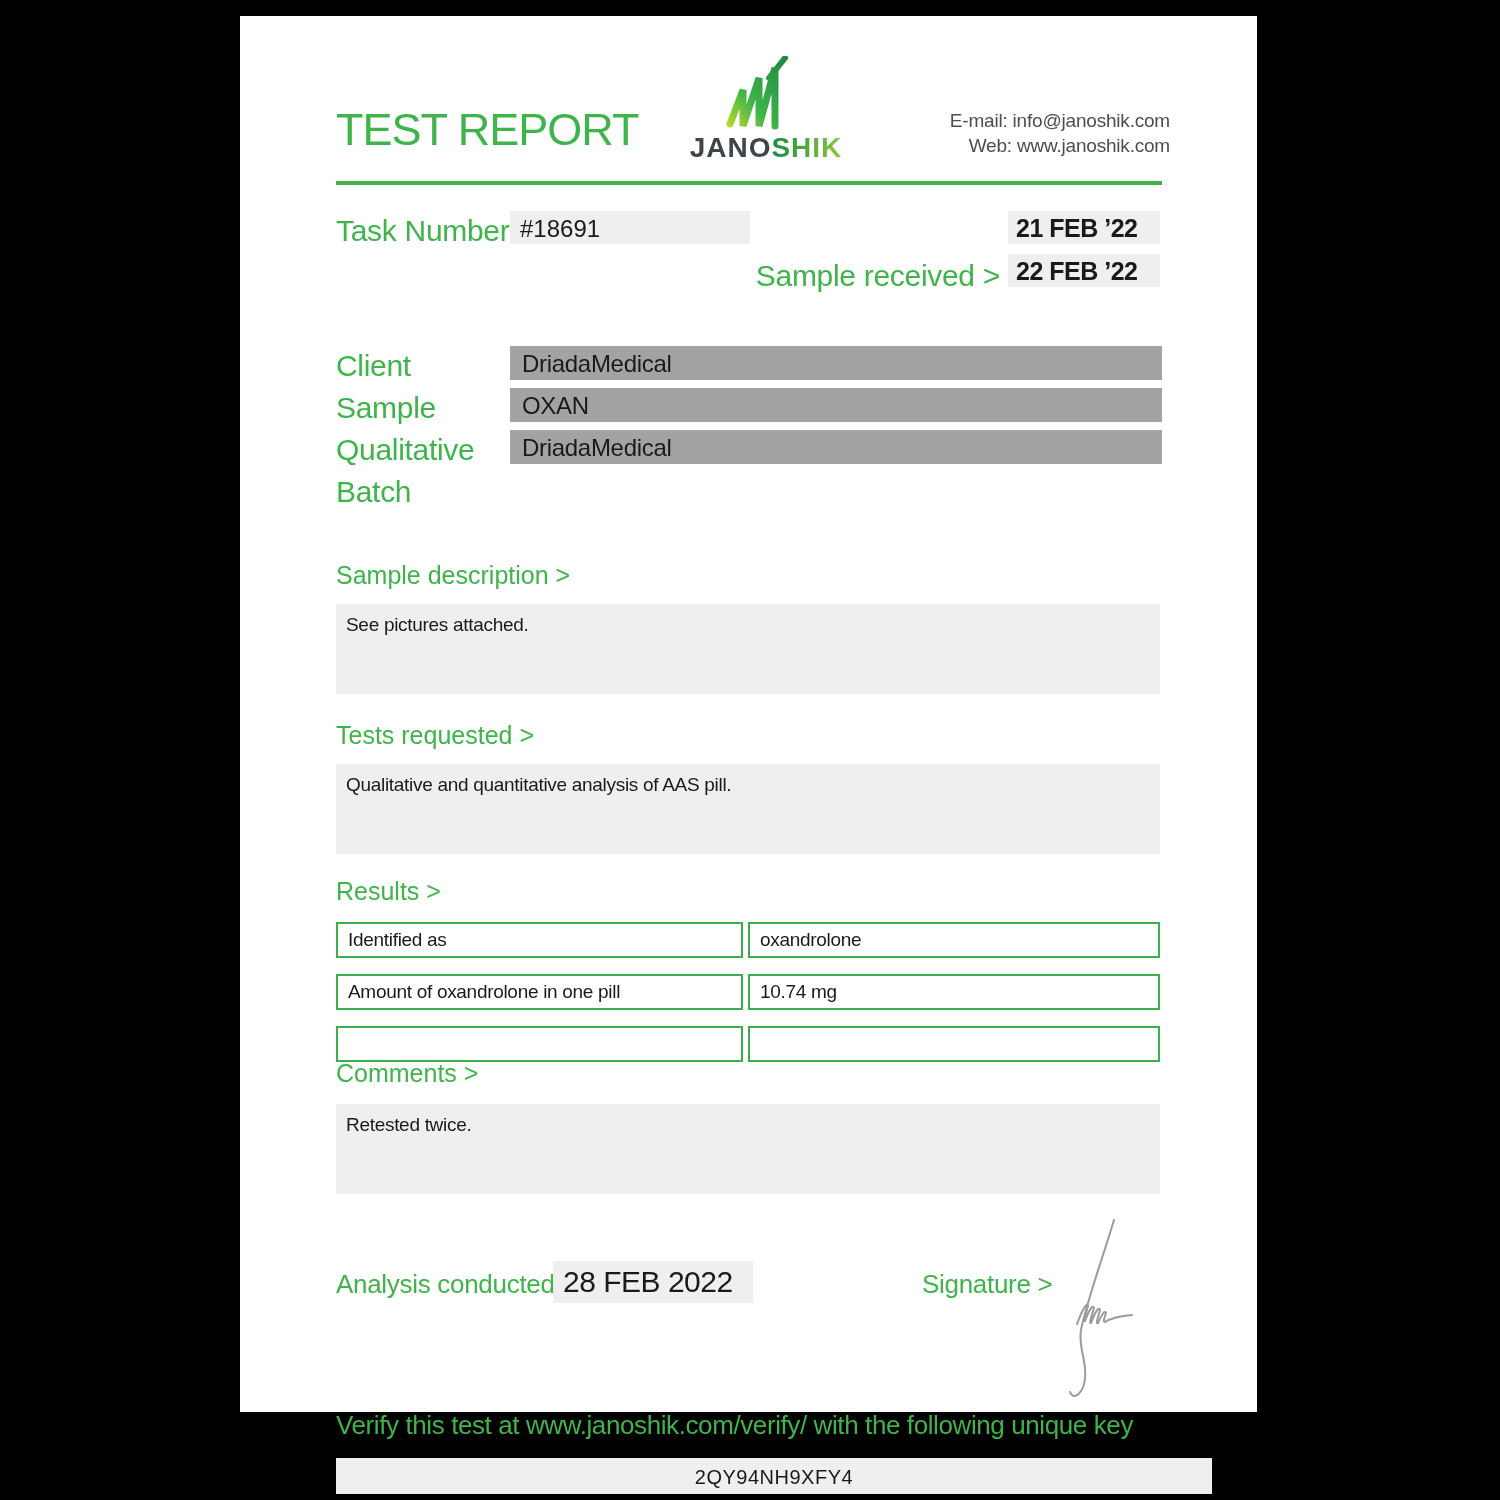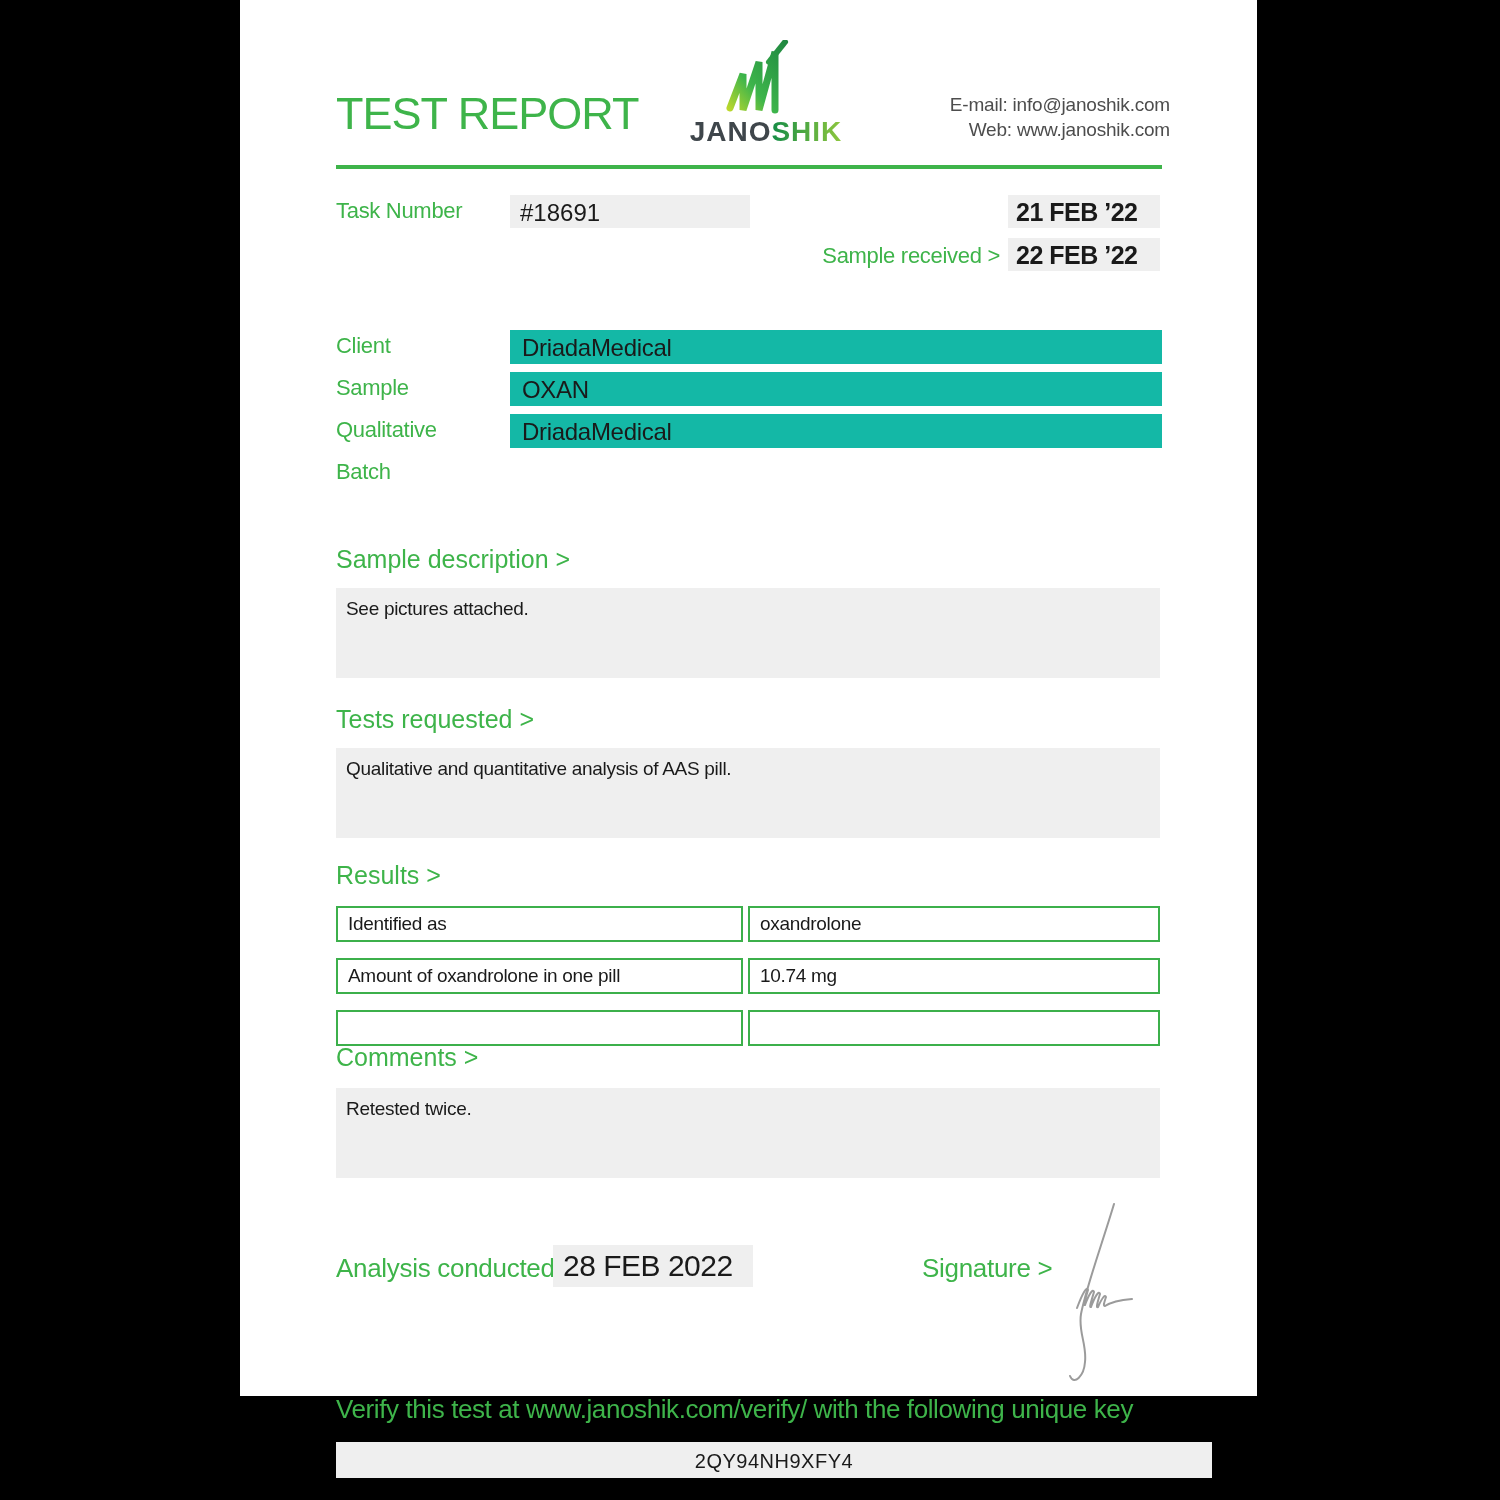--- a/index.html
+++ b/index.html
@@ -1,48 +1,48 @@
 <!DOCTYPE html>
 <html><head>
 <meta charset="utf-8">
 <style>
   html,body{margin:0;padding:0;background:#000;}
   .stage{position:relative;width:1500px;height:1500px;background:#000;overflow:hidden;
          font-family:"Liberation Sans",sans-serif;}
-  .page{position:absolute;left:240px;top:0;width:1017px;height:1396px;background:#ffffff;}
+  .page{position:absolute;left:240px;top:16px;width:1017px;height:1396px;background:#ffffff;}
 
   
   .title{position:absolute;left:96px;top:88px;font-size:45px;line-height:52px;
          color:#3eb44a;letter-spacing:-1px;font-weight:400;white-space:nowrap;}
   .logo{position:absolute;left:436px;top:40px;width:180px;text-align:center;}
   .logo svg{display:block;margin:0 auto;}
   .logoword{font-size:28px;font-weight:bold;letter-spacing:1px;margin-top:2px;white-space:nowrap;}
   .logoword .jano{color:#3f464b;}
   .logoword .shik{background:linear-gradient(90deg,#148c46,#8fc73e);
                   -webkit-background-clip:text;background-clip:text;color:transparent;}
   .contact{position:absolute;right:87px;top:92px;text-align:right;font-size:19px;
            line-height:25px;color:#4d4d4d;letter-spacing:-0.2px;}
   .rule{position:absolute;left:96px;top:165px;width:826px;height:4px;background:#3eb44a;}
 
   
-  .green-label{color:#3eb44a;font-size:22px;white-space:nowrap;letter-spacing:-0.3px;}
+  .green-label{color:#3eb44a;font-size:30px;white-space:nowrap;letter-spacing:-0.3px;}
   .task-label{position:absolute;left:96px;top:198px;}
   .task-box{position:absolute;left:270px;top:195px;width:240px;height:33px;background:#efefef;}
   .task-box span{display:block;padding:4px 0 0 10px;font-size:24px;color:#1a1a1a;}
   .ordered-label{position:absolute;left:430px;top:200px;width:330px;text-align:right;}
   .received-label{position:absolute;left:430px;top:243px;width:330px;text-align:right;}
   .date-box{position:absolute;left:768px;width:152px;height:33px;background:#efefef;}
   .ordered-box{top:195px;}
   .received-box{top:238px;}
   .date-box span{display:block;padding:3px 0 0 8px;font-size:25px;font-weight:bold;
                  color:#1a1a1a;letter-spacing:-0.5px;white-space:nowrap;}
 
   
   .info-label{position:absolute;left:96px;}
-  .info-box{position:absolute;left:270px;width:652px;height:34px;background:#14b8a6;}
+  .info-box{position:absolute;left:270px;width:652px;height:34px;background:#a3a3a3;}
   .info-box span{display:block;padding:4px 0 0 12px;font-size:24px;color:#1a1a1a;letter-spacing:-0.3px;}
   .r1l{top:333px}.r1b{top:330px}
   .r2l{top:375px}.r2b{top:372px}
   .r3l{top:417px}.r3b{top:414px}
   .r4l{top:459px}.r4b{top:456px}
 
   
   .sec-head{position:absolute;left:96px;font-size:25px;color:#3eb44a;white-space:nowrap;}
   .sec-box{position:absolute;left:96px;width:824px;height:90px;background:#efefef;}
   .sec-box span{display:block;padding:10px 0 0 10px;font-size:19px;color:#1a1a1a;letter-spacing:-0.3px;}

